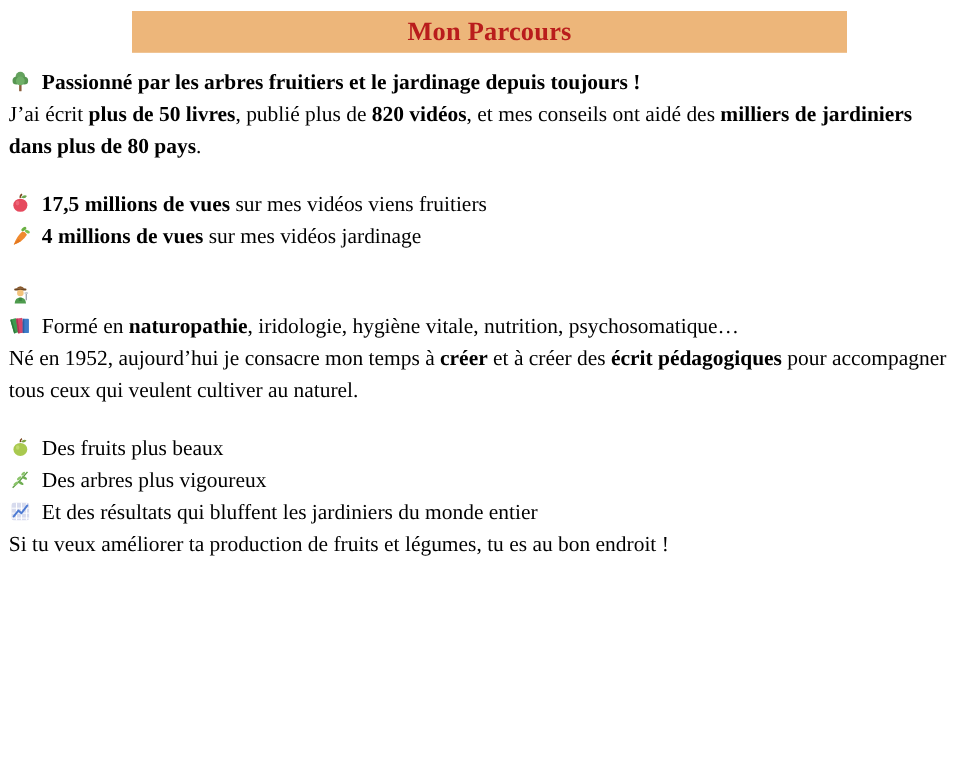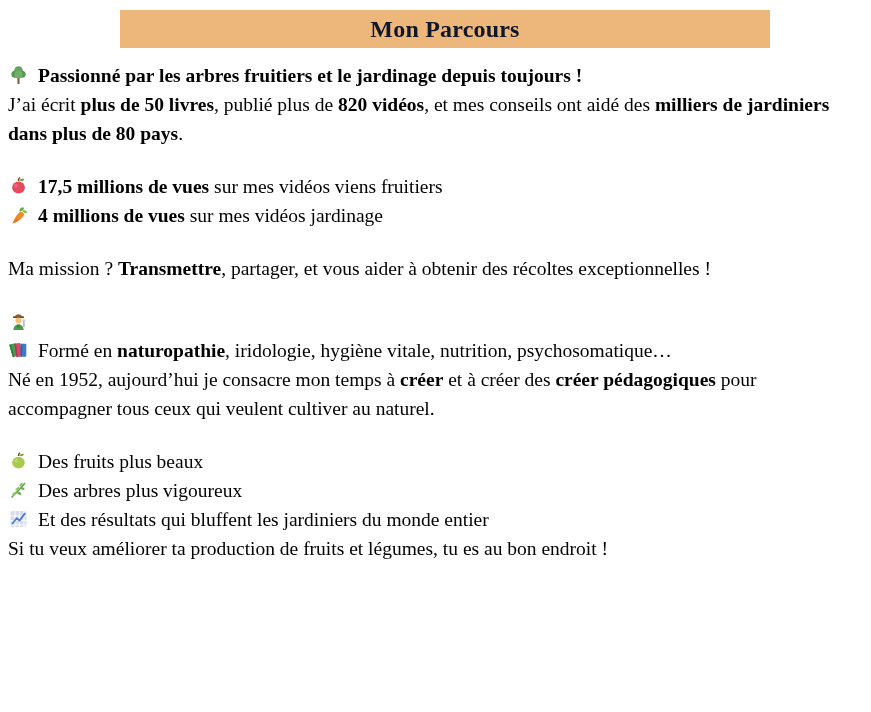--- a/index.html
+++ b/index.html
@@ -41,21 +41,21 @@
     vertical-align: -3px;
     margin-right: 9px;
   }
   .icon svg { width: 21px; height: 20px; display: block; }
   .seg-bold { font-weight: bold; text-align: center; }
 </style>
 </head>
 <body>
 
 <header class="banner" style="background: rgb(237, 182, 122);">
-  <h1 style="color: #0f172a;">Mon Parcours</h1>
+  <h1 style="color: #b91c1c;">Mon Parcours</h1>
 </header>
 
 <main>
     <div class="block">
       <div class="line"><span class="icon"><svg viewBox="0 0 20 20">
             <rect x="8.9" y="12" width="2.2" height="7" rx="0.6" fill="#8B5E3C"></rect>
             <circle cx="10" cy="5.6" r="4.3" fill="#64A25E"></circle>
             <circle cx="6.4" cy="9.3" r="3.5" fill="#579652"></circle>
             <circle cx="13.6" cy="9.3" r="3.5" fill="#579652"></circle>
             <circle cx="10" cy="9.6" r="4" fill="#6FAF67"></circle>
@@ -70,21 +70,20 @@
             <ellipse cx="7.4" cy="9.6" rx="1.7" ry="2.2" fill="#EF7285" opacity="0.7"></ellipse>
           </svg></span><span class="seg-bold">17,5 millions de vues</span><span class="seg"> sur mes vidéos viens fruitiers</span></div>
       <div class="line"><span class="icon"><svg viewBox="0 0 20 20">
             <ellipse cx="13.2" cy="4.2" rx="2.6" ry="1.5" transform="rotate(-35 13.2 4.2)" fill="#69B041"></ellipse>
             <ellipse cx="16.4" cy="6.6" rx="2.4" ry="1.3" transform="rotate(25 16.4 6.6)" fill="#7BC24F"></ellipse>
             <path d="M14.2 7.2 L16 9.4 Q12 16 4 18.4 Q6.8 10.6 11.8 6.4 Z" fill="#F08A2E"></path>
             <path d="M4 18.4 Q7.5 17.3 10.4 15.4 L8.2 13.2 Q5.6 15.6 4 18.4 Z" fill="#E4771F"></path>
           </svg></span><span class="seg-bold">4 millions de vues</span><span class="seg"> sur mes vidéos jardinage</span></div>
     </div>
     <div class="block">
-      <div class="line"><span class="seg">Ma mission ? </span><span class="seg-bold">Transmettre</span><span class="seg">, partager, et vous aider à obtenir des récoltes exceptionnelles !</span></div>
     </div>
     <div class="block">
       <div class="line"><span class="icon"><svg viewBox="0 0 20 20">
             <line x1="15.4" y1="8.6" x2="15.4" y2="16" stroke="#9AA3AD" stroke-width="1.2"></line>
             <path d="M13.8 8.6 h3.2 v1.6 h-3.2 Z" fill="#C8CFD6"></path>
             <path d="M6 5.6 Q10 0.8 14 5.6 Z" fill="#8A5A2B"></path>
             <rect x="4.4" y="5.2" width="11.2" height="1.8" rx="0.9" fill="#6E451F"></rect>
             <circle cx="10" cy="9.4" r="3" fill="#F2C27B"></circle>
             <path d="M4.8 19 Q5.2 13.4 10 13.4 Q14.8 13.4 15.2 19 Z" fill="#4D9B4D"></path>
             <path d="M8.6 13.6 h2.8 v3 h-2.8 Z" fill="#3E8440"></path>
@@ -94,21 +93,21 @@
               <rect x="2.4" y="3.6" width="5.6" height="13" rx="0.8" fill="#3E9B4F"></rect>
               <rect x="2.4" y="3.6" width="1.4" height="13" fill="#2E7A3C"></rect>
             </g>
             <g transform="rotate(-8 10 10)">
               <rect x="7" y="3.2" width="5.8" height="13.6" rx="0.8" fill="#D6476B"></rect>
               <rect x="7" y="3.2" width="1.4" height="13.6" fill="#B23353"></rect>
             </g>
             <rect x="12.2" y="3.8" width="5.6" height="13" rx="0.8" fill="#3D7BC9"></rect>
             <rect x="12.2" y="3.8" width="1.4" height="13" fill="#2D5FA3"></rect>
           </svg></span><span class="seg">Formé en </span><span class="seg-bold">naturopathie</span><span class="seg">, iridologie, hygiène vitale, nutrition, psychosomatique…</span></div>
-      <div class="line"><span class="seg">Né en 1952, aujourd’hui je consacre mon temps à </span><span class="seg-bold">créer</span><span class="seg"> et à créer des </span><span class="seg-bold">créer pédagogiques</span><span class="seg"> pour accompagner tous ceux qui veulent cultiver au naturel.</span></div>
+      <div class="line"><span class="seg">Né en 1952, aujourd’hui je consacre mon temps à </span><span class="seg-bold">créer</span><span class="seg"> et à créer des </span><span class="seg-bold">écrit pédagogiques</span><span class="seg"> pour accompagner tous ceux qui veulent cultiver au naturel.</span></div>
     </div>
     <div class="block">
       <div class="line"><span class="icon"><svg viewBox="0 0 20 20">
             <path d="M10 5 Q9.7 2.8 11.5 1.8" stroke="#7A4A21" stroke-width="1.4" fill="none"></path>
             <path d="M10.5 4.6 Q13.4 1.6 15.6 3.4 Q13.8 6.2 10.5 4.6 Z" fill="#7BA23F"></path>
             <ellipse cx="10" cy="11.6" rx="6.3" ry="5.9" fill="#A9C94F"></ellipse>
             <ellipse cx="7.6" cy="9.8" rx="1.6" ry="2.1" fill="#C4DC74" opacity="0.8"></ellipse>
           </svg></span><span class="seg">Des fruits plus beaux</span></div>
       <div class="line"><span class="icon"><svg viewBox="0 0 20 20">
             <path d="M3 17.5 Q10 11 16.5 3" stroke="#5E9C46" stroke-width="1.3" fill="none"></path>

